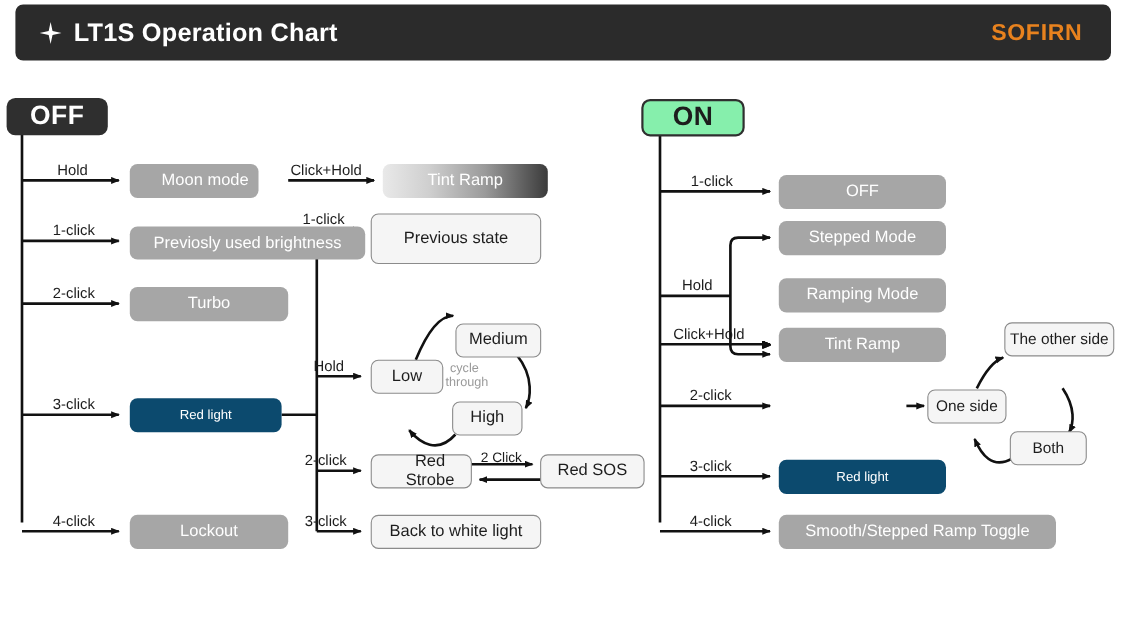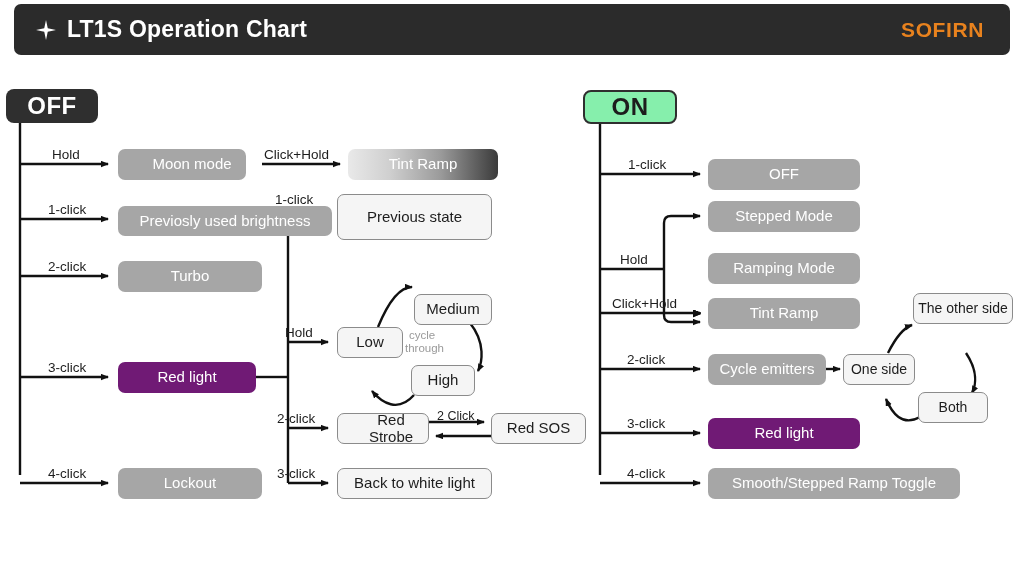--- a/index.html
+++ b/index.html
@@ -38,22 +38,22 @@
     display:flex;align-items:center;justify-content:center;
     text-align:center;line-height:1.1;
   }
   
   .gray{
     background:#a6a6a6;color:#ffffff;border-radius:7px;
     font-size:15px;
   }
   
   .red{
-    background:#701a75;color:#ffffff;border-radius:7px;
-    font-size:15px;
+    background:#0c4a6e;color:#ffffff;border-radius:7px;
+    font-size:12px;
   }
   
   .white{
     background:#f5f5f5;color:#1d1d1d;border:1.4px solid #8b8b8b;
     border-radius:7px;font-size:15px;
   }
   
   .tint{
     background:linear-gradient(90deg,#e9e9e9 0%,#cfcfcf 28%,#9a9a9a 62%,#3b3b3b 100%);
     color:#ffffff;border-radius:7px;font-size:15px;
@@ -156,21 +156,21 @@
 
       <path d="M888,288 C898,268 906,262 912,260" marker-end="url(#ah)"></path>
       <path d="M966,288 C978,306 976,320 972,328" marker-end="url(#ah)"></path>
       <path d="M920,352 C902,362 892,348 886,334" marker-end="url(#ah)"></path>
     </g>
   </svg>
 
   <div class="node badge-off" style="left:6px;top:24px;width:92px;height:34px;">OFF</div>
 
   <div class="elabel" style="left:52px;top:82px;">Hold</div>
-  <div class="node gray" style="left:118px;top:84px;width:128px;height:31px;padding-left:20px;">Moon mode</div>
+  <div class="node gray" style="left:118px;top:84px;width:117px;height:31px;padding-left:20px;">Moon mode</div>
 
   <div class="elabel" style="left:264px;top:82px;">Click+Hold</div>
   <div class="node tint" style="left:348px;top:84px;width:150px;height:31px;">Tint Ramp</div>
 
   <div class="elabel" style="left:48px;top:137px;">1-click</div>
   <div class="node gray" style="left:118px;top:141px;width:214px;height:30px;">Previosly used brightness</div>
 
   <div class="elabel" style="left:48px;top:194px;">2-click</div>
   <div class="node gray" style="left:118px;top:196px;width:144px;height:31px;">Turbo</div>
 
@@ -206,21 +206,20 @@
   <div class="node gray" style="left:708px;top:94px;width:152px;height:31px;">OFF</div>
 
   <div class="elabel" style="left:620px;top:187px;">Hold</div>
   <div class="node gray" style="left:708px;top:188px;width:152px;height:31px;">Ramping Mode</div>
   <div class="node gray" style="left:708px;top:136px;width:152px;height:31px;">Stepped Mode</div>
 
   <div class="elabel" style="left:612px;top:231px;">Click+Hold</div>
   <div class="node gray" style="left:708px;top:233px;width:152px;height:31px;">Tint Ramp</div>
 
   <div class="elabel" style="left:627px;top:287px;">2-click</div>
-  <div class="node gray" style="left:708px;top:289px;width:118px;height:31px;">Cycle emitters</div>
 
   <div class="node white" style="left:843px;top:289px;width:72px;height:31px;font-size:14px;">One side</div>
   <div class="node white" style="left:913px;top:228px;width:100px;height:31px;font-size:14px;">The other side</div>
   <div class="node white" style="left:918px;top:327px;width:70px;height:31px;font-size:14px;">Both</div>
 
   <div class="elabel" style="left:627px;top:351px;">3-click</div>
   <div class="node red" style="left:708px;top:353px;width:152px;height:31px;">Red light</div>
 
   <div class="elabel" style="left:627px;top:401px;">4-click</div>
   <div class="node gray" style="left:708px;top:403px;width:252px;height:31px;">Smooth/Stepped Ramp Toggle</div>

